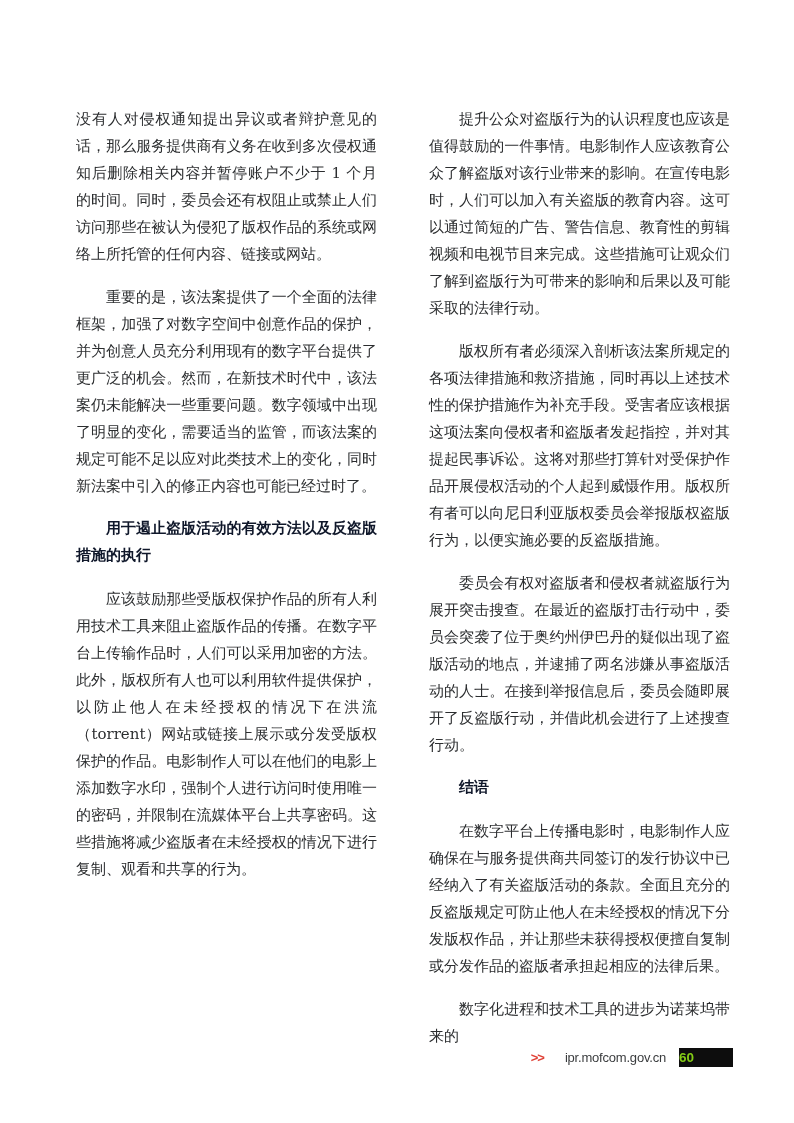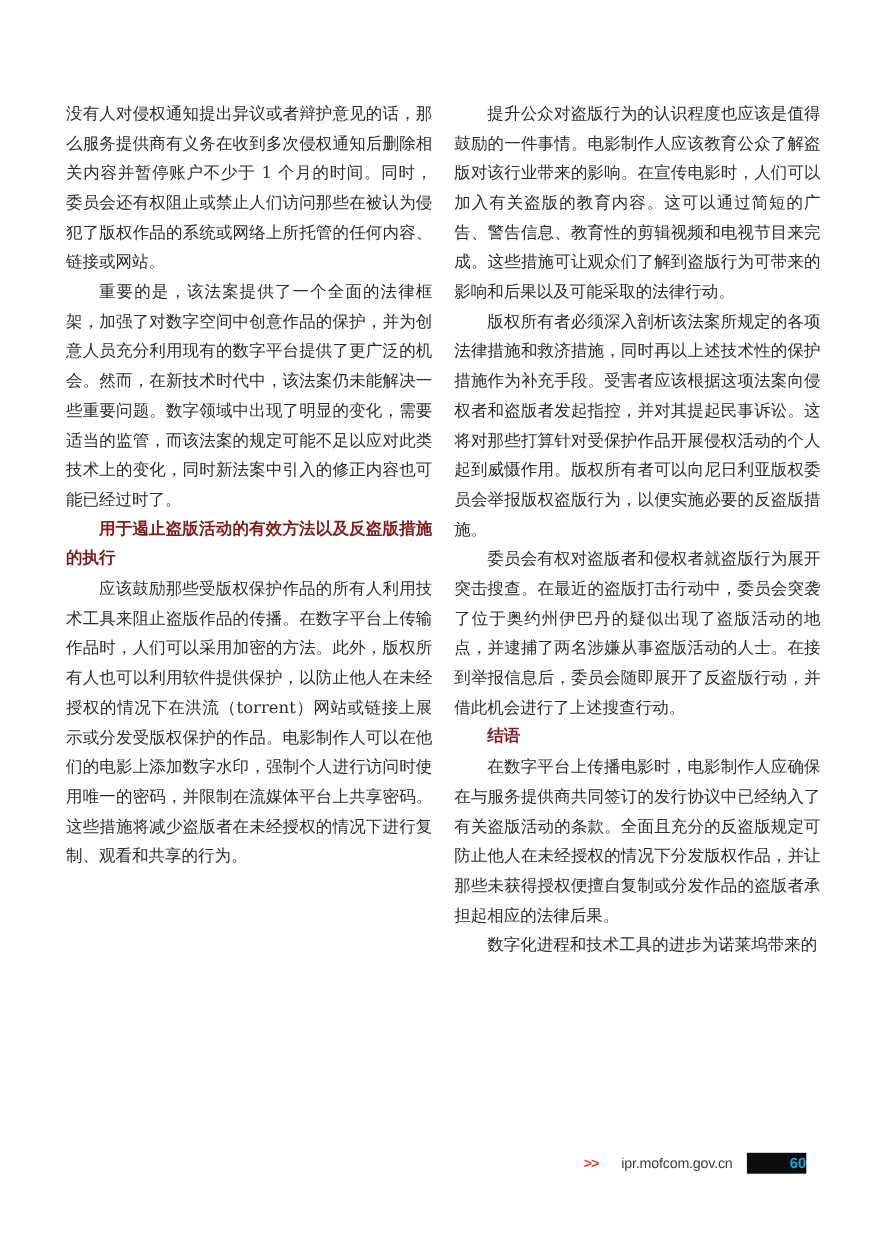--- a/index.html
+++ b/index.html
@@ -16,26 +16,26 @@
     top: 90px;
     width: 333px;
     color: #2b2d2f;
     font-size: 15px;
     line-height: 27px;
     text-align: justify;
     text-justify: inter-ideograph;
   }
   .col-left  { left: 60px; }
   .col-right { left: 413px; }
-  .para { margin: 0; text-indent: 2em; }
+  .para { margin: 16px; text-indent: 2em; }
   .para.noindent { text-indent: 0; }
   .para.heading {
     font-family: Liberation Mono, monospace;
     font-weight: bold;
-    color: #7f1d1d;
+    color: #0f172a;
   }
   .footer {
     position: absolute;
     top: 1047px;
     right: 61px;
     height: 21px;
     display: flex;
     align-items: center;
     font-family: "Liberation Sans", "DejaVu Sans", sans-serif;
   }
@@ -51,24 +51,24 @@
     font-size: 13px;
     letter-spacing: -0.2px;
     text-decoration: none;
     margin-left: 16px;
   }
   .pagebox {
     margin-left: 13px;
     width: 54px;
     height: 19px;
     background: var(--pagebox, #0d0d0d);
-    color: #0ea5e9;
+    color: #84cc16;
     display: flex;
     align-items: center;
-    justify-content: flex-end;
+    justify-content: flex-start;
     font-size: 13.5px;
     font-weight: bold;
   }
 </style>
 </head>
 <body>
 
 <div class="page">
 
   <div class="col col-left">

